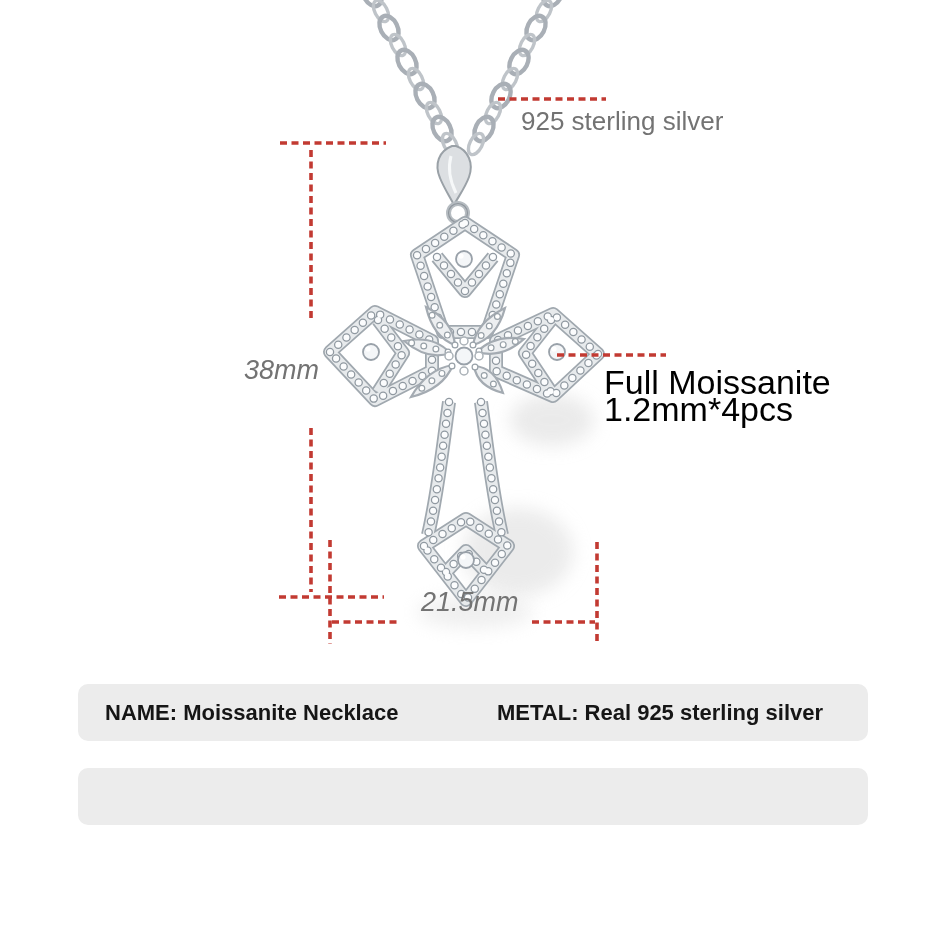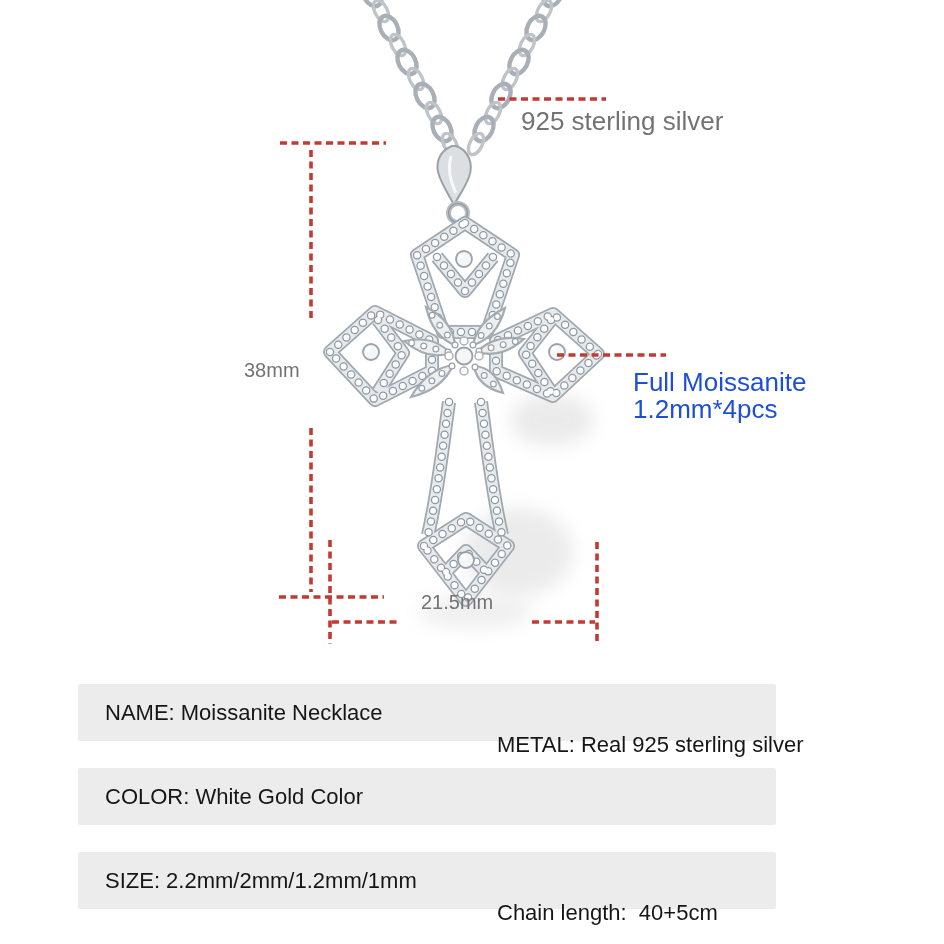--- a/index.html
+++ b/index.html
@@ -16,29 +16,29 @@
   .petal{fill:#edeff1;stroke:#a4abb2;stroke-width:2.2;}
   .p-doto{stroke:#97a0a7;stroke-width:7;fill:none;stroke-dasharray:0 12.5;stroke-linecap:round;}
   .p-dotw{stroke:#ffffff;stroke-width:4.6;fill:none;stroke-dasharray:0 12.5;stroke-linecap:round;}
   .stone{fill:#f4f6f8;stroke:#99a1a9;stroke-width:1.8;}
   .stone-sm{fill:#ffffff;stroke:#aab1b7;stroke-width:1.5;}
   .lk-a{fill:none;stroke:#a9afb6;stroke-width:4.4;}
   .lk-b{fill:none;stroke:#bfc4c9;stroke-width:3.4;}
   .dim{stroke:#c23a32;stroke-width:3.6;fill:none;stroke-dasharray:7 4.5;}
   
   .note{position:absolute;font-size:26px;line-height:26.5px;color:#737373;white-space:pre;}
-  .size-label{font-size:20px;}
-  .stone-specs{position:absolute;left:633px;top:369px;font-size:26px;line-height:26.5px;color:#1d4ed8;}
+  .size-label{font-size:27px;font-style:italic;}
+  .stone-specs{position:absolute;left:604px;top:369px;font-size:34px;line-height:26.5px;color:#000000;}
   
   .spec-row{
-    position:absolute;left:78px;width:698px;height:57px;background:#ececec;border-radius:2px;
+    position:absolute;left:78px;width:790px;height:57px;background:#ececec;border-radius:10px;font-weight:bold;
   }
   .cell{position:absolute;top:0;height:57px;display:flex;align-items:center;font-size:22px;color:#161616;white-space:pre;}
   .cell.l{left:27px;}
-  .cell.r{left:419px;margin-top:32px;}
+  .cell.r{left:419px;}
 </style>
 </head>
 <body>
 
 <div class="canvas">
 
   <svg class="art" width="944" height="944" viewBox="0 0 944 944">
     <defs>
       <filter id="soft" x="-60%" y="-60%" width="220%" height="220%">
         <feGaussianBlur stdDeviation="9"></feGaussianBlur>
@@ -174,20 +174,15 @@
   <div class="stone-specs">
     <div>Full Moissanite</div>
     <div>1.2mm*4pcs</div>
   </div>
 
   <div class="spec-row" style="top:684px;">
     <div class="cell l">NAME: Moissanite Necklace</div>
     <div class="cell r">METAL: Real 925 sterling silver</div>
   </div>
   <div class="spec-row" style="top:768px;">
-    <div class="cell l">COLOR: White Gold Color</div>
-  </div>
-  <div class="spec-row" style="top:852px;">
-    <div class="cell l">SIZE: 2.2mm/2mm/1.2mm/1mm</div>
-    <div class="cell r">Chain length:  40+5cm</div>
   </div>
 
 </div>
 
 </body></html>

